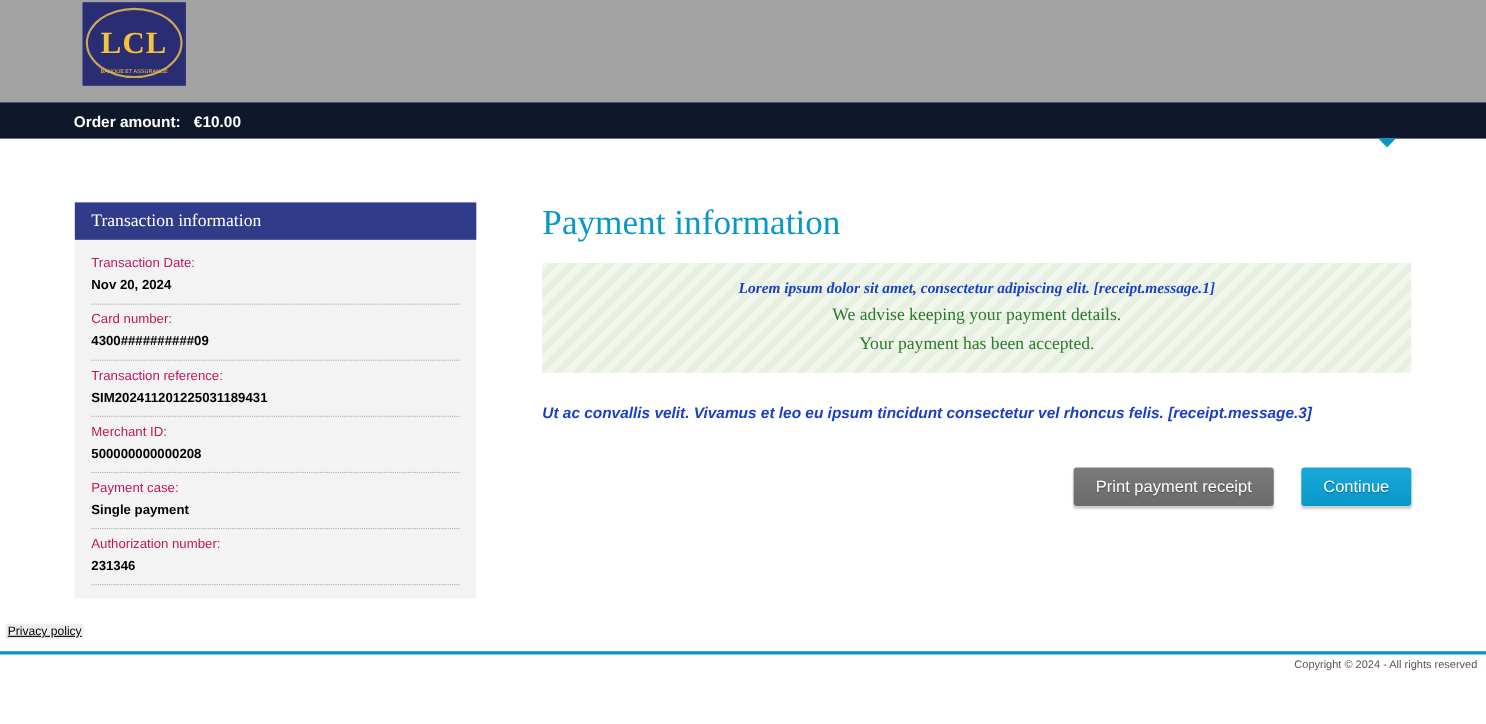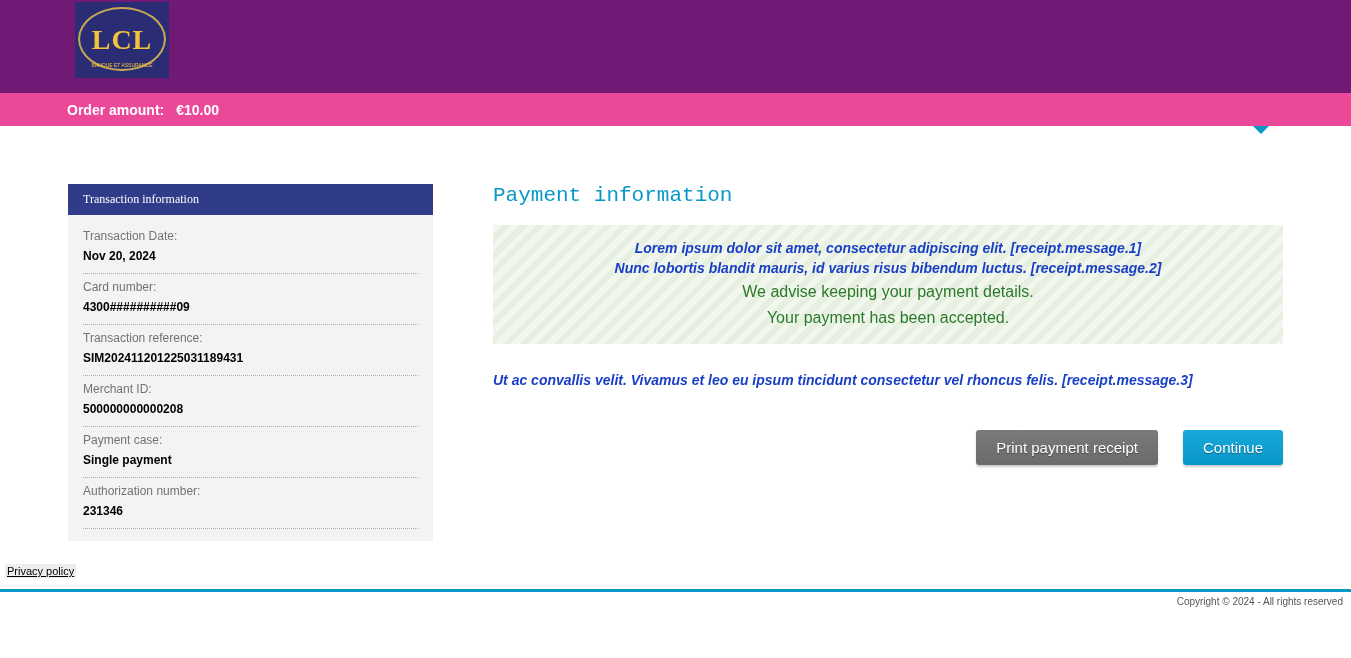--- a/index.html
+++ b/index.html
@@ -7,21 +7,21 @@
       padding: 0;
       box-sizing: border-box;
     }
     body {
       font-family: Arial, Helvetica, sans-serif;
       background: #ffffff;
       width: 1351px;
     }
     .header {
       padding: 2px 0 15px;
-      background: #701a75;
+      background: #a3a3a3;
     }
     .logo-container {
       margin-left: 75px;
     }
     .logo {
       width: 94px;
       height: 76px;
       background: #2a2d73;
       position: relative;
       display: flex;
@@ -48,21 +48,21 @@
       letter-spacing: 1px;
     }
     .logo-subtext {
       position: absolute;
       bottom: 10px;
       color: #f3c33c;
       font-size: 5px;
       z-index: 1;
     }
     .order-bar {
-      background: #ec4899;
+      background: #0f172a;
       color: #ffffff;
       height: 33px;
       display: flex;
       align-items: center;
       padding-left: 67px;
       position: relative;
     }
     .order-label {
       font-size: 14px;
       font-weight: bold;
@@ -91,64 +91,65 @@
     .sidebar {
       width: 365px;
       background: #f3f3f3;
       flex-shrink: 0;
     }
     .sidebar-header {
       background: #303c8a;
       color: #ffffff;
       padding: 8px 15px;
       font-family: Georgia, 'Times New Roman', serif;
-      font-size: 12px;
+      font-size: 16px;
     }
     .sidebar-body {
       padding: 8px 15px 12px;
     }
     .trans-item {
       padding: 6px 0;
       border-bottom: 1px dotted #aaa;
     }
     .trans-item:last-child {
       border-bottom: 1px dotted #aaa;
     }
     .trans-label {
       font-size: 12px;
-      color: #737373;
+      color: #be185d;
       margin-bottom: 6px;
     }
     .trans-value {
       font-size: 12px;
       font-weight: bold;
       color: #000;
       margin-bottom: 4px;
     }
     .content {
       flex: 1;
     }
     .content-title {
-      font-family: Liberation Mono, monospace;
-      font-size: 21px;
+      font-family: Liberation Serif, serif;
+      font-size: 32px;
       color: #0898c8;
       margin-bottom: 18px;
       font-weight: normal;
     }
     .message-box {
       background: repeating-linear-gradient(
         -45deg,
         #f1f7ed,
         #f1f7ed 6px,
         #e6efe0 6px,
         #e6efe0 12px
       );
       padding: 14px 36px;
       text-align: center;
       margin-bottom: 28px;
+      font-family: Liberation Serif, serif;
     }
     .msg-blue {
       color: #1a3fc7;
       font-weight: bold;
       font-style: italic;
       font-size: 14px;
       line-height: 1.4;
     }
     .msg-green {
       color: #2b7a2b;
@@ -255,21 +256,20 @@
         <div class="trans-label">Authorization number:</div>
         <div class="trans-value">231346</div>
       </div>
     </div>
   </div>
 
   <div class="content">
     <h1 class="content-title">Payment information</h1>
     <div class="message-box">
       <div class="msg-blue">Lorem ipsum dolor sit amet, consectetur adipiscing elit. [receipt.message.1]</div>
-      <div class="msg-blue">Nunc lobortis blandit mauris, id varius risus bibendum luctus. [receipt.message.2]</div>
       <div class="msg-green">We advise keeping your payment details.</div>
       <div class="msg-green">Your payment has been accepted.</div>
     </div>
     <div class="extra-msg">Ut ac convallis velit. Vivamus et leo eu ipsum tincidunt consectetur vel rhoncus felis. [receipt.message.3]</div>
     <div class="button-row">
       <button class="btn btn-gray">Print payment receipt</button>
       <button class="btn btn-blue">Continue</button>
     </div>
   </div>
 </div>

